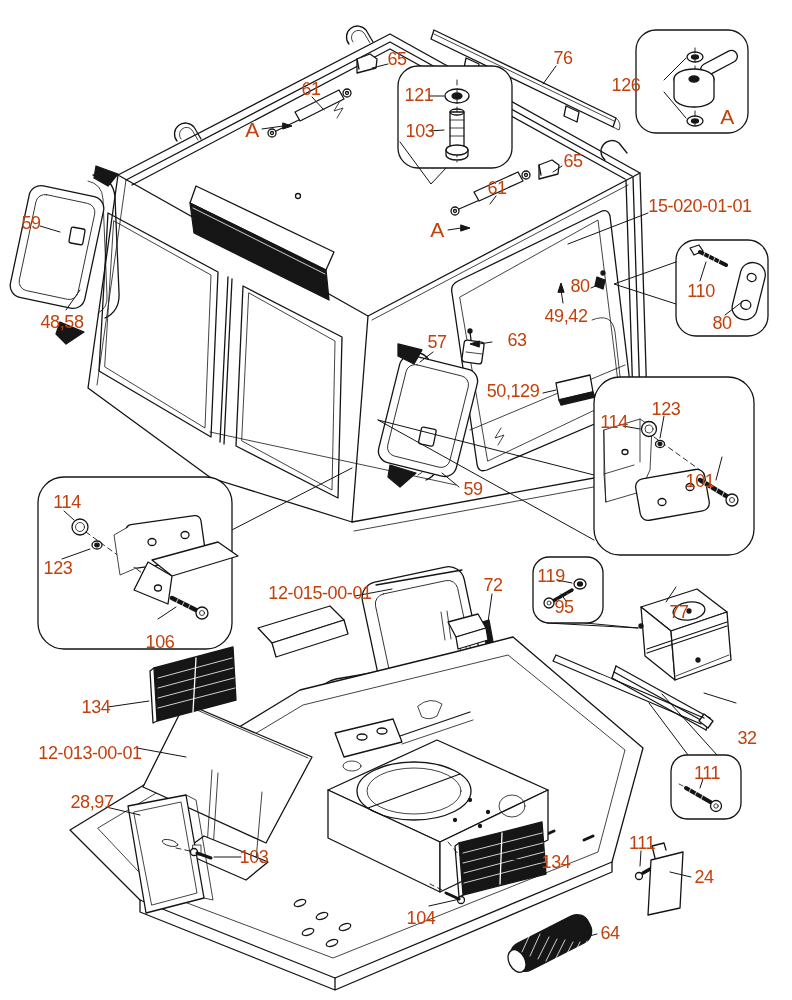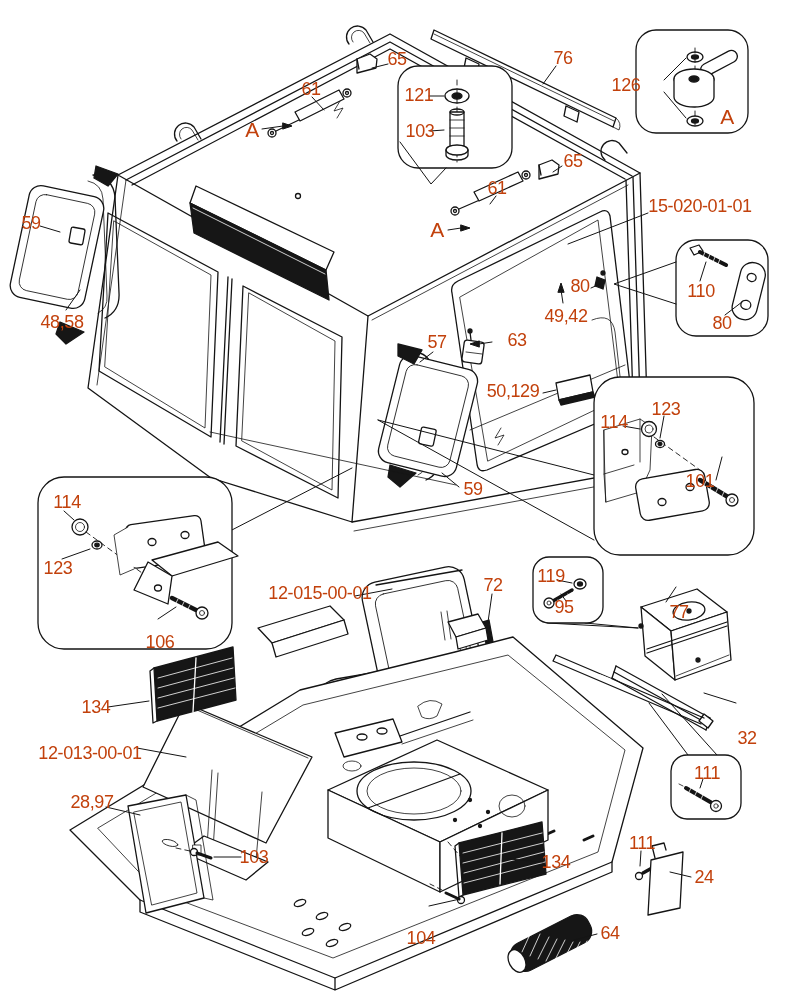--- a/index.html
+++ b/index.html
@@ -427,16 +427,16 @@
       <div class="callout" style="left: 679px; top: 578px; margin-top: 34px;">77</div>
       <div class="callout" style="left: 96px; top: 707px;">134</div>
       <div class="callout" style="left: 747px; top: 702px; margin-top: 36px;">32</div>
       <div class="callout" style="left: 90px; top: 745px; margin-top: 8px;">12-013-00-01</div>
       <div class="callout" style="left: 707px; top: 773px;">111</div>
       <div class="callout" style="left: 92px; top: 802px;">28,97</div>
       <div class="callout" style="left: 254px; top: 857px;">103</div>
       <div class="callout" style="left: 556px; top: 862px;">134</div>
       <div class="callout" style="left: 642px; top: 843px;">111</div>
       <div class="callout" style="left: 704px; top: 877px;">24</div>
-      <div class="callout" style="left: 421px; top: 938px; text-align: center;">104</div>
+      <div class="callout" style="left: 421px; top: 918px; text-align: center;">104</div>
       <div class="callout" style="left: 610px; top: 933px;">64</div>
     </div>
 </div>
 
 </body></html>

